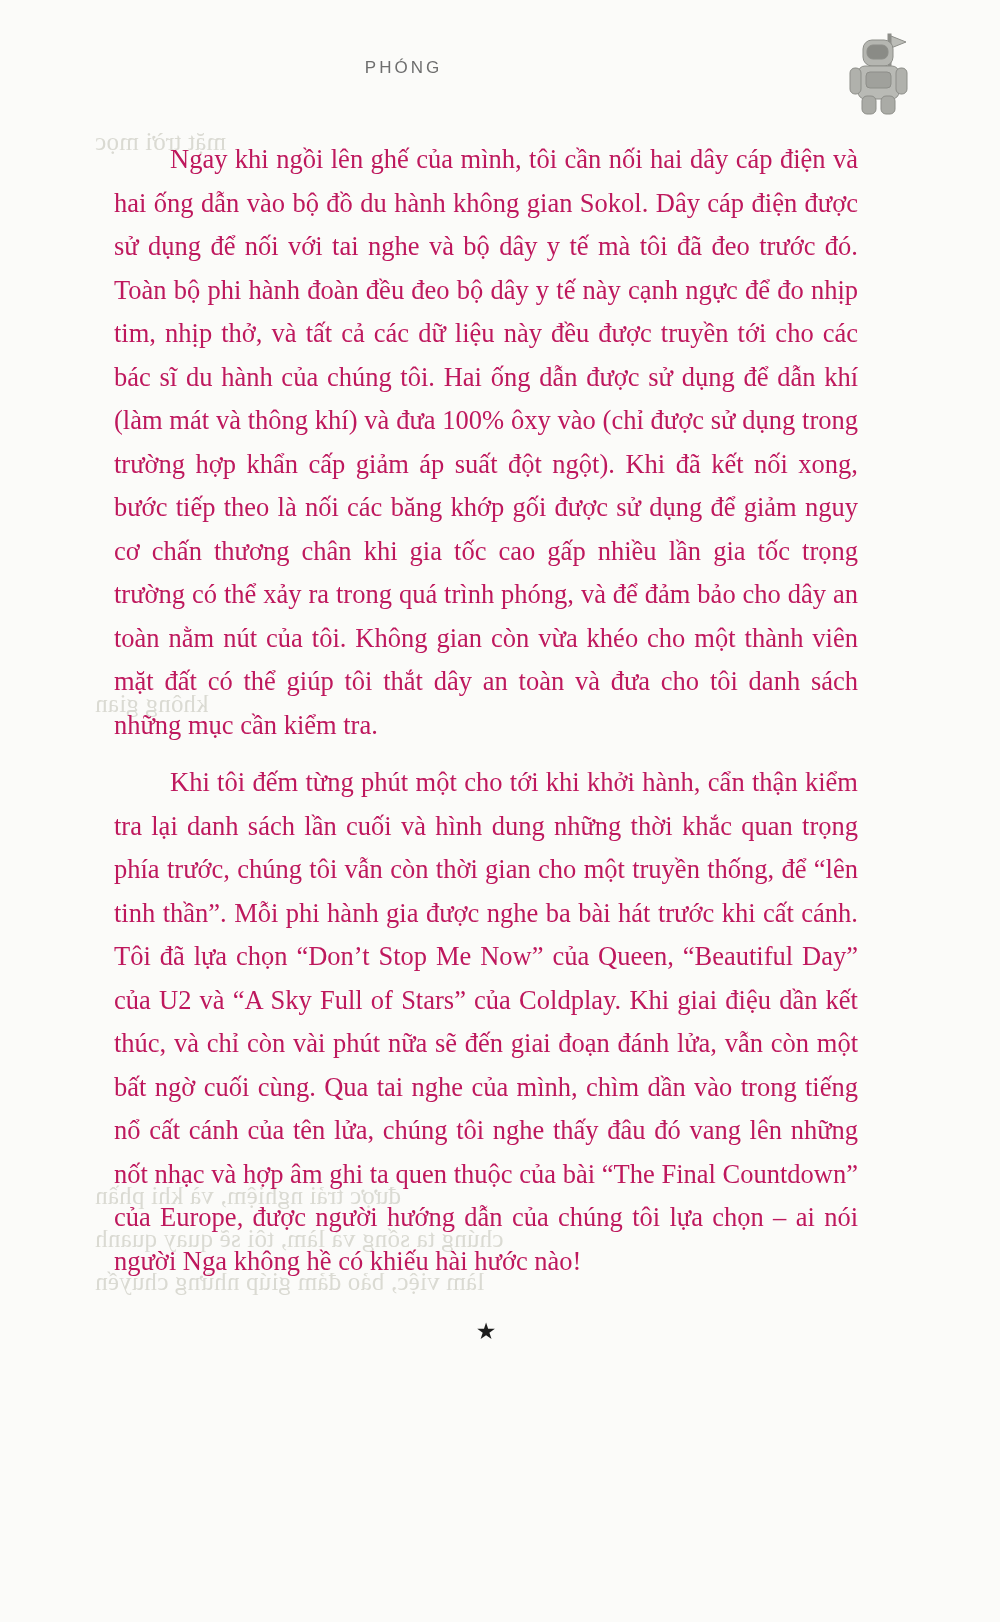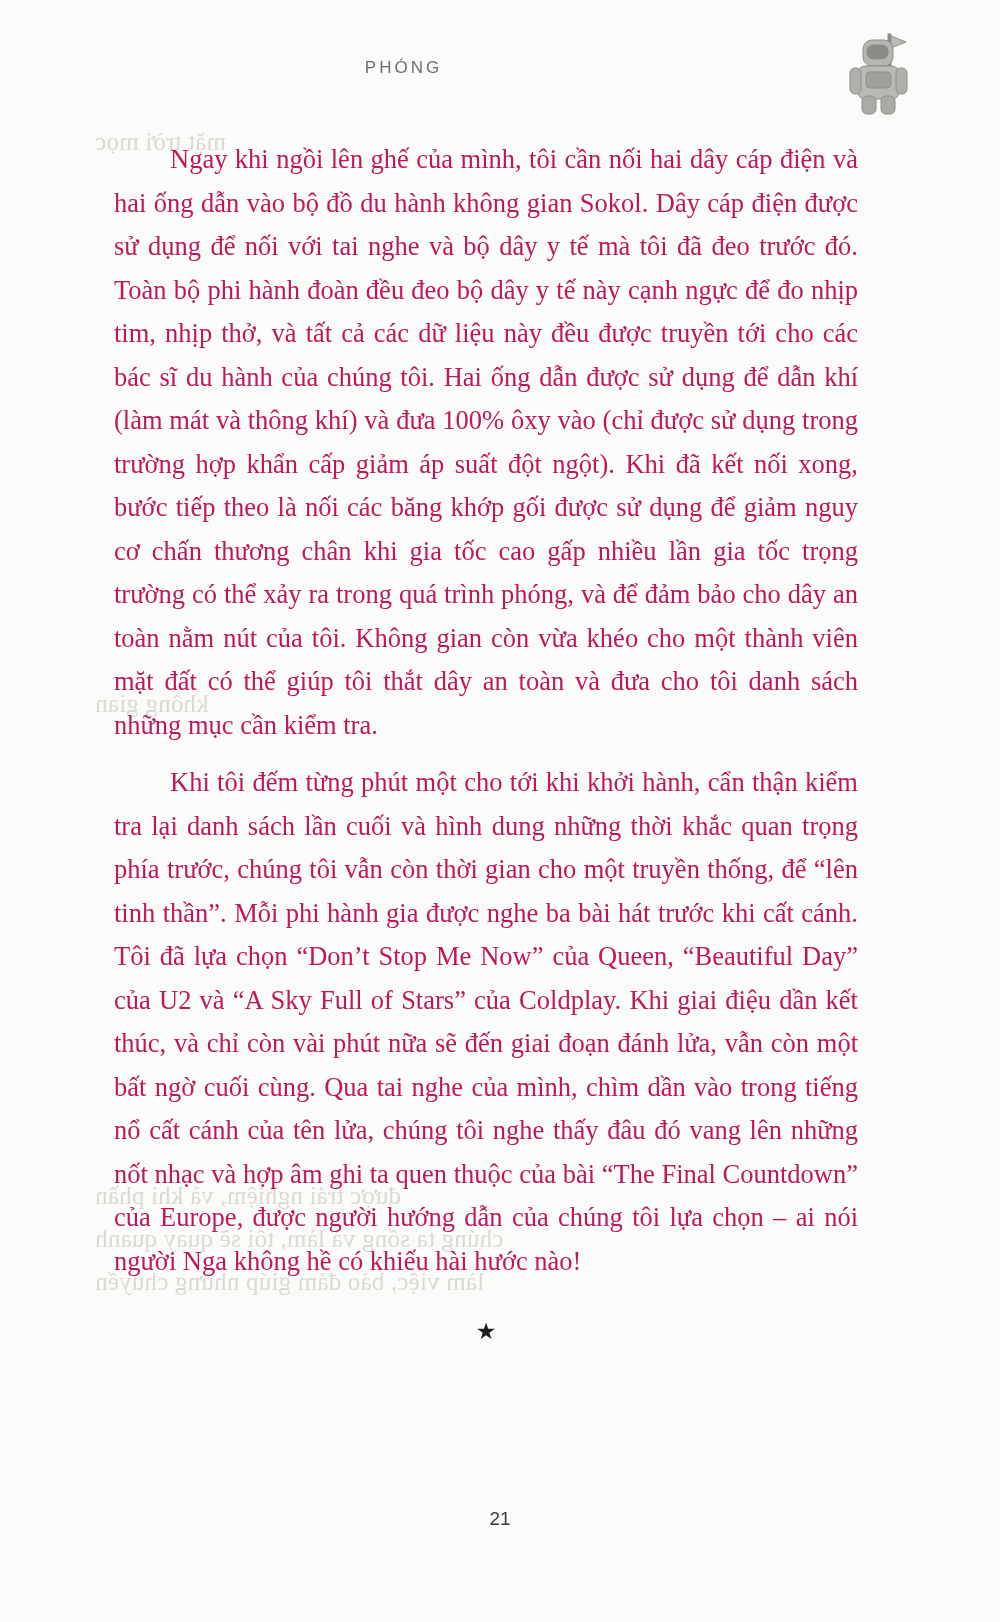--- a/index.html
+++ b/index.html
@@ -118,14 +118,13 @@
     </svg>
   </div>
 
   <div class="content">
     <p class="body indent">Ngay khi ngồi lên ghế của mình, tôi cần nối hai dây cáp điện và hai ống dẫn vào bộ đồ du hành không gian Sokol. Dây cáp điện được sử dụng để nối với tai nghe và bộ dây y tế mà tôi đã đeo trước đó. Toàn bộ phi hành đoàn đều đeo bộ dây y tế này cạnh ngực để đo nhịp tim, nhịp thở, và tất cả các dữ liệu này đều được truyền tới cho các bác sĩ du hành của chúng tôi. Hai ống dẫn được sử dụng để dẫn khí (làm mát và thông khí) và đưa 100% ôxy vào (chỉ được sử dụng trong trường hợp khẩn cấp giảm áp suất đột ngột). Khi đã kết nối xong, bước tiếp theo là nối các băng khớp gối được sử dụng để giảm nguy cơ chấn thương chân khi gia tốc cao gấp nhiều lần gia tốc trọng trường có thể xảy ra trong quá trình phóng, và để đảm bảo cho dây an toàn nằm nút của tôi. Không gian còn vừa khéo cho một thành viên mặt đất có thể giúp tôi thắt dây an toàn và đưa cho tôi danh sách những mục cần kiểm tra.</p>
     <p class="body indent">Khi tôi đếm từng phút một cho tới khi khởi hành, cẩn thận kiểm tra lại danh sách lần cuối và hình dung những thời khắc quan trọng phía trước, chúng tôi vẫn còn thời gian cho một truyền thống, để “lên tinh thần”. Mỗi phi hành gia được nghe ba bài hát trước khi cất cánh. Tôi đã lựa chọn “Don’t Stop Me Now” của Queen, “Beautiful Day” của U2 và “A Sky Full of Stars” của Coldplay. Khi giai điệu dần kết thúc, và chỉ còn vài phút nữa sẽ đến giai đoạn đánh lửa, vẫn còn một bất ngờ cuối cùng. Qua tai nghe của mình, chìm dần vào trong tiếng nổ cất cánh của tên lửa, chúng tôi nghe thấy đâu đó vang lên những nốt nhạc và hợp âm ghi ta quen thuộc của bài “The Final Countdown” của Europe, được người hướng dẫn của chúng tôi lựa chọn – ai nói người Nga không hề có khiếu hài hước nào!</p>
     <div class="divider">★</div>
     <div class="spacer"></div>
   </div>
 
-  <div class="folio">21</div>
 </div>
 
 </body></html>

